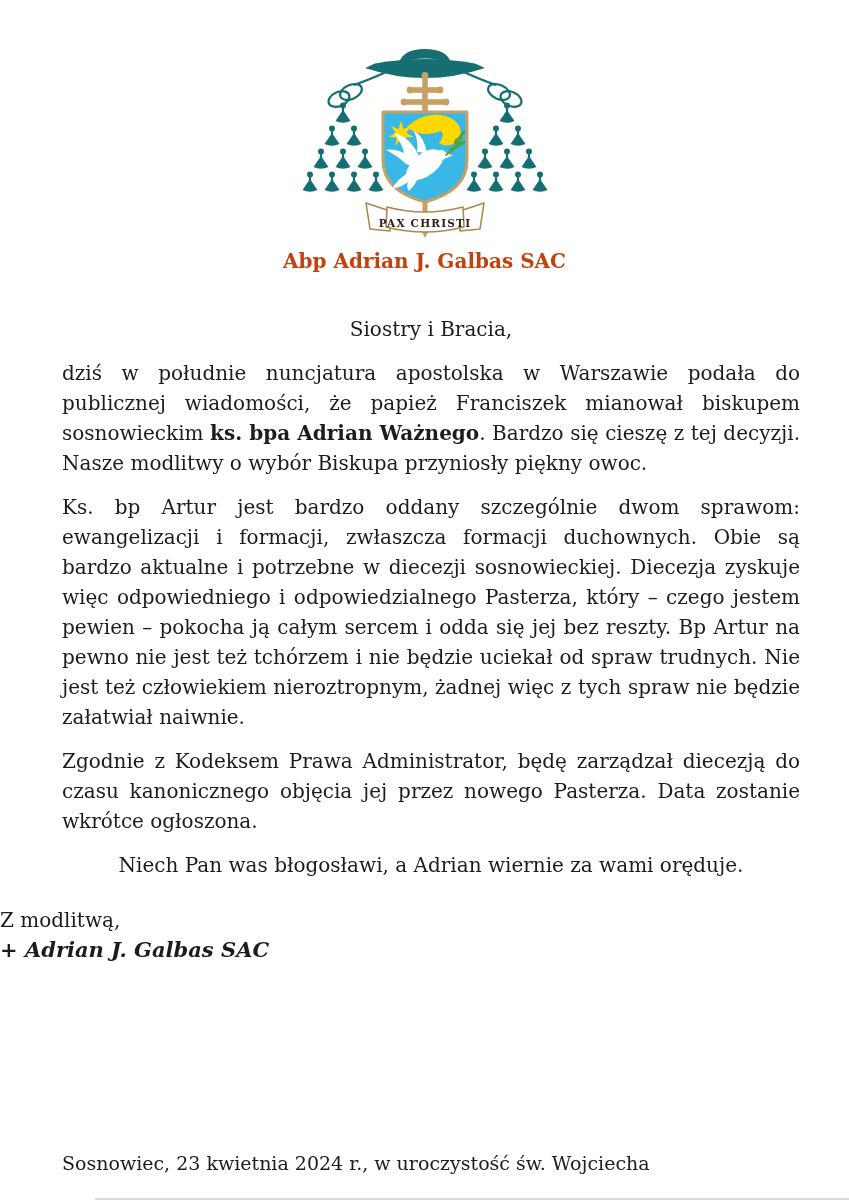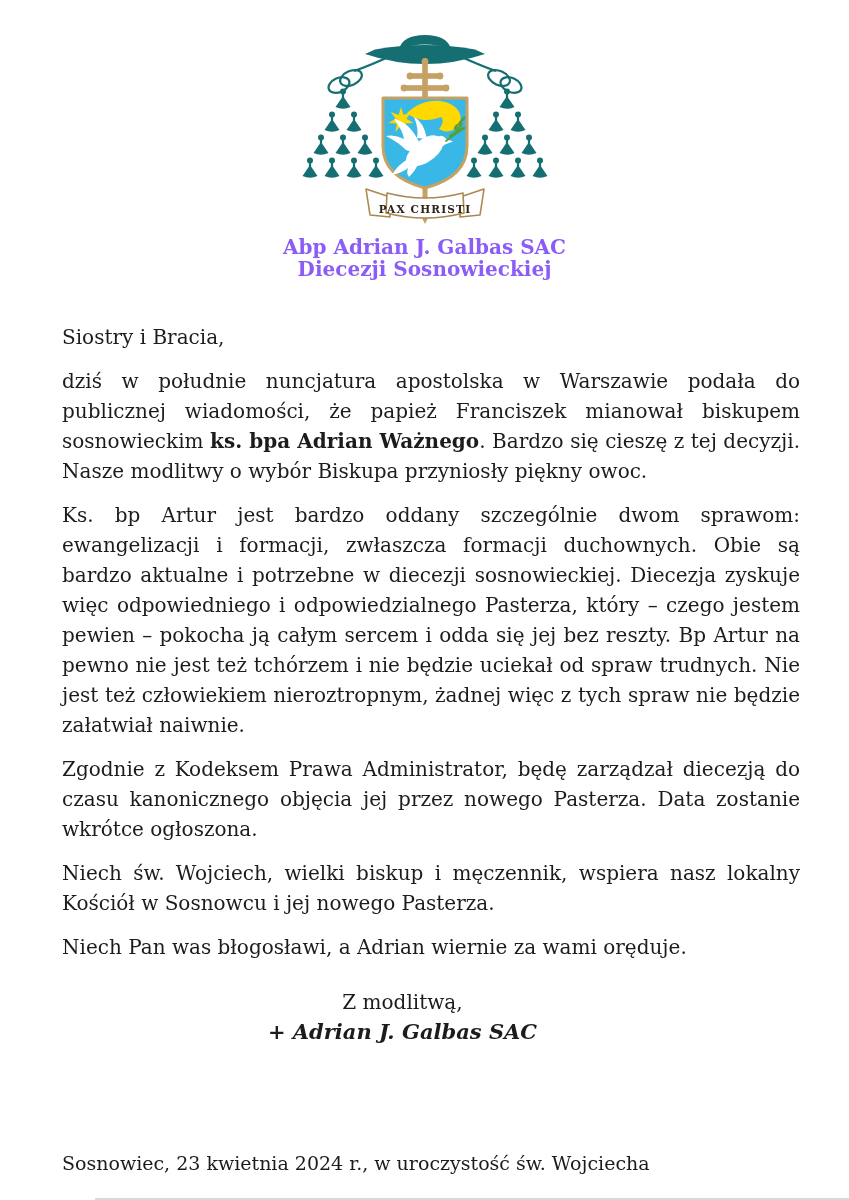--- a/index.html
+++ b/index.html
@@ -5,40 +5,40 @@
   html, body { margin: 0; padding: 0; }
   body {
     width: 849px;
     height: 1200px;
     background: #ffffff;
     font-family: "DejaVu Serif", serif;
     color: #1c1c1c;
     position: relative;
     overflow: hidden;
   }
-  .header { text-align: center; padding-top: 34px; }
+  .header { text-align: center; padding-top: 48px; }
   .crest { width: 264px; height: 196px; display: block; margin: 0 auto; }
   .author-block {
     margin-top: 6px;
-    color: #8b5cf6;
+    color: #c2410c;
     font-weight: 700;
     font-size: 20px;
     line-height: 22px;
   }
   .author-block div { white-space: nowrap; }
   .letter-body {
     padding: 0 49px 0 62px;
     margin-top: 42px;
     font-size: 20px;
     line-height: 30px;
   }
   .letter-body p { margin: 0 0 14px 0; text-align: justify; }
-  .letter-body p.left { text-align: left; }
+  .letter-body p.left { text-align: center; }
   .closing {
-    text-align: center;
+    text-align: left;
     padding-right: 44px;
     margin-top: 26px;
     line-height: 28px;
   }
   .closing .valediction { font-size: 20px; }
   .closing .signature { font-size: 21px; font-weight: 700; margin-top: 2px; font-style: italic; }
   .dateline {
     position: absolute;
     left: 62px;
     bottom: 26px;
@@ -173,30 +173,28 @@
     <g>
       <path class="banner-shape" d="M 97 163 L 73 155 L 77 181 L 97 183 Z"></path>
       <path class="banner-shape" d="M 167 163 L 191 155 L 187 181 L 167 183 Z"></path>
       <path class="banner-shape" d="M 94 159 Q 132 169 170 159 L 171 179 Q 132 189 93 179 Z"></path>
       <text class="motto-text" x="132" y="178.5" text-anchor="middle">PAX CHRISTI</text>
     </g>
   </svg>
 
   <div class="author-block">
     <div>Abp Adrian J. Galbas SAC</div>
-    <div>Diecezji Sosnowieckiej</div>
   </div>
 </div>
 
 <div class="letter-body">
   <p class="left">Siostry i Bracia,</p>
   <p><span>dziś w południe nuncjatura apostolska w Warszawie podała do publicznej wiadomości, że papież Franciszek mianował biskupem sosnowieckim </span><strong>ks. bpa Adrian Ważnego</strong><span>. Bardzo się cieszę z tej decyzji. Nasze modlitwy o wybór Biskupa przyniosły piękny owoc.</span></p>
   <p>Ks. bp Artur jest bardzo oddany szczególnie dwom sprawom: ewangelizacji i formacji, zwłaszcza formacji duchownych. Obie są bardzo aktualne i potrzebne w diecezji sosnowieckiej. Diecezja zyskuje więc odpowiedniego i odpowiedzialnego Pasterza, który – czego jestem pewien – pokocha ją całym sercem i odda się jej bez reszty. Bp Artur na pewno nie jest też tchórzem i nie będzie uciekał od spraw trudnych. Nie jest też człowiekiem nieroztropnym, żadnej więc z tych spraw nie będzie załatwiał naiwnie.</p>
   <p>Zgodnie z Kodeksem Prawa Administrator, będę zarządzał diecezją do czasu kanonicznego objęcia jej przez nowego Pasterza. Data zostanie wkrótce ogłoszona.</p>
-  <p>Niech św. Wojciech, wielki biskup i męczennik, wspiera nasz lokalny Kościół w Sosnowcu i jej nowego Pasterza.</p>
   <p class="left">Niech Pan was błogosławi, a Adrian wiernie za wami oręduje.</p>
 </div>
 
 <div class="closing">
   <div class="valediction">Z modlitwą,</div>
   <div class="signature">+ Adrian J. Galbas SAC</div>
 </div>
 
 <div class="dateline">Sosnowiec, 23 kwietnia 2024 r., w uroczystość św. Wojciecha</div>
 

